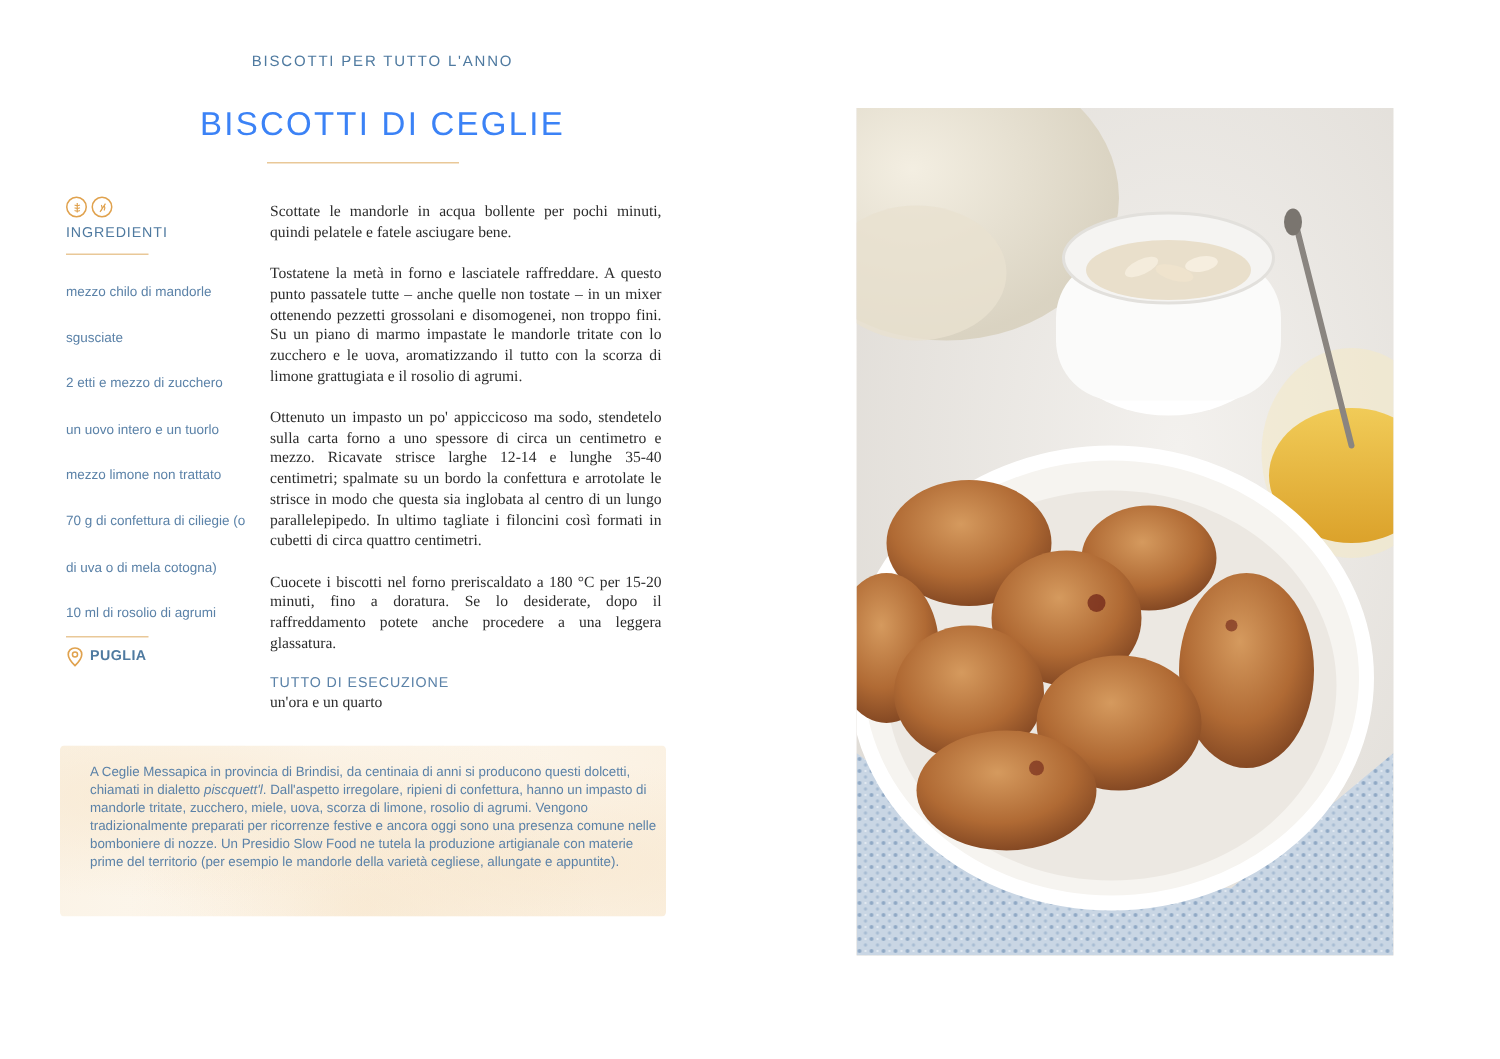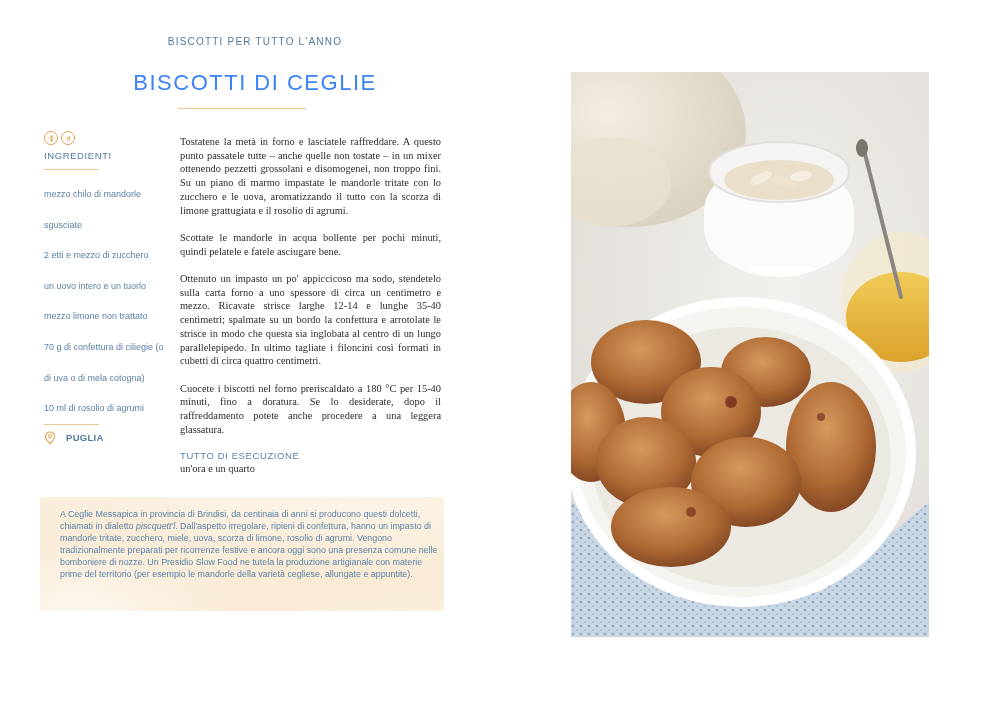--- a/index.html
+++ b/index.html
@@ -37,21 +37,21 @@
     }
     .sidebar-rule { margin-top: 8px; width: 55px; height: 1px; background: #e9c898; }
     .ingr-list { margin-top: 9px; list-style: none; }
     .ingr-list li {
       font-family: "Liberation Sans", sans-serif; font-size: 9px; line-height: 11.6px;
       color: #5b82a8;
       margin-top: 19px;
     }
     .sidebar-rule2 { margin-top: 9px; width: 55px; height: 1px; background: #e9c898; }
     .region {
-      margin-top: 6px; display: flex; align-items: center; gap: 10px;
+      margin-top: 6px; display: flex; align-items: center; gap: 4px;
       font-family: "Liberation Sans", sans-serif; font-size: 9.5px; font-weight: bold;
       color: #4f7aa0; letter-spacing: 0.3px;
     }
     .region svg { width: 12px; height: 14px; }
 
     
     .body-text { position: absolute; left: 180px; top: 135px; width: 261px; }
     .body-text p {
       font-size: 10.4px; line-height: 13.7px; text-align: justify; color: #2c2c2c;
       margin-bottom: 13.7px; hyphens: auto;
@@ -128,24 +128,24 @@
     <div class="region">
       <svg viewBox="0 0 12 14">
         <path d="M6 1 C3.2 1 1.5 3 1.5 5.3 C1.5 8.3 6 12.8 6 12.8 C6 12.8 10.5 8.3 10.5 5.3 C10.5 3 8.8 1 6 1 Z" stroke="#e0a24e" stroke-width="1.1" fill="none"></path>
         <circle cx="6" cy="5.3" r="1.7" stroke="#e0a24e" stroke-width="1" fill="none"></circle>
       </svg>
       <span>PUGLIA</span>
     </div>
   </div>
 
   <div class="body-text">
+    <p>Scottate le mandorle in acqua bollente per pochi minuti, quindi pelatele e fatele asciugare bene.</p>
     <p>Tostatene la metà in forno e lasciatele raffreddare. A questo punto passatele tutte – anche quelle non tostate – in un mixer ottenendo pezzetti grossolani e disomogenei, non troppo fini. Su un piano di marmo impastate le mandorle tritate con lo zucchero e le uova, aromatizzando il tutto con la scorza di limone grattugiata e il rosolio di agrumi.</p>
-    <p>Scottate le mandorle in acqua bollente per pochi minuti, quindi pelatele e fatele asciugare bene.</p>
     <p>Ottenuto un impasto un po' appiccicoso ma sodo, stendetelo sulla carta forno a uno spessore di circa un centimetro e mezzo. Ricavate strisce larghe 12-14 e lunghe 35-40 centimetri; spalmate su un bordo la confettura e arrotolate le strisce in modo che questa sia inglobata al centro di un lungo parallelepipedo. In ultimo tagliate i filoncini così formati in cubetti di circa quattro centimetri.</p>
-    <p>Cuocete i biscotti nel forno preriscaldato a 180 °C per 15-40 minuti, fino a doratura. Se lo desiderate, dopo il raffreddamento potete anche procedere a una leggera glassatura.</p>
+    <p>Cuocete i biscotti nel forno preriscaldato a 180 °C per 15-20 minuti, fino a doratura. Se lo desiderate, dopo il raffreddamento potete anche procedere a una leggera glassatura.</p>
     <div class="time-label">TUTTO DI ESECUZIONE</div>
     <div class="time-value">un'ora e un quarto</div>
   </div>
 
   <div class="note-box"></div>
   <div class="note-text"><span>A Ceglie Messapica in provincia di Brindisi, da centinaia di anni si producono questi dolcetti, chiamati in dialetto </span><em>piscquett'l</em><span>. Dall'aspetto irregolare, ripieni di confettura, hanno un impasto di mandorle tritate, zucchero, miele, uova, scorza di limone, rosolio di agrumi. Vengono tradizionalmente preparati per ricorrenze festive e ancora oggi sono una presenza comune nelle bomboniere di nozze. Un Presidio Slow Food ne tutela la produzione artigianale con materie prime del territorio (per esempio le mandorle della varietà cegliese, allungate e appuntite).</span></div>
 
   <div class="page-number">98</div>
 </div>
 

